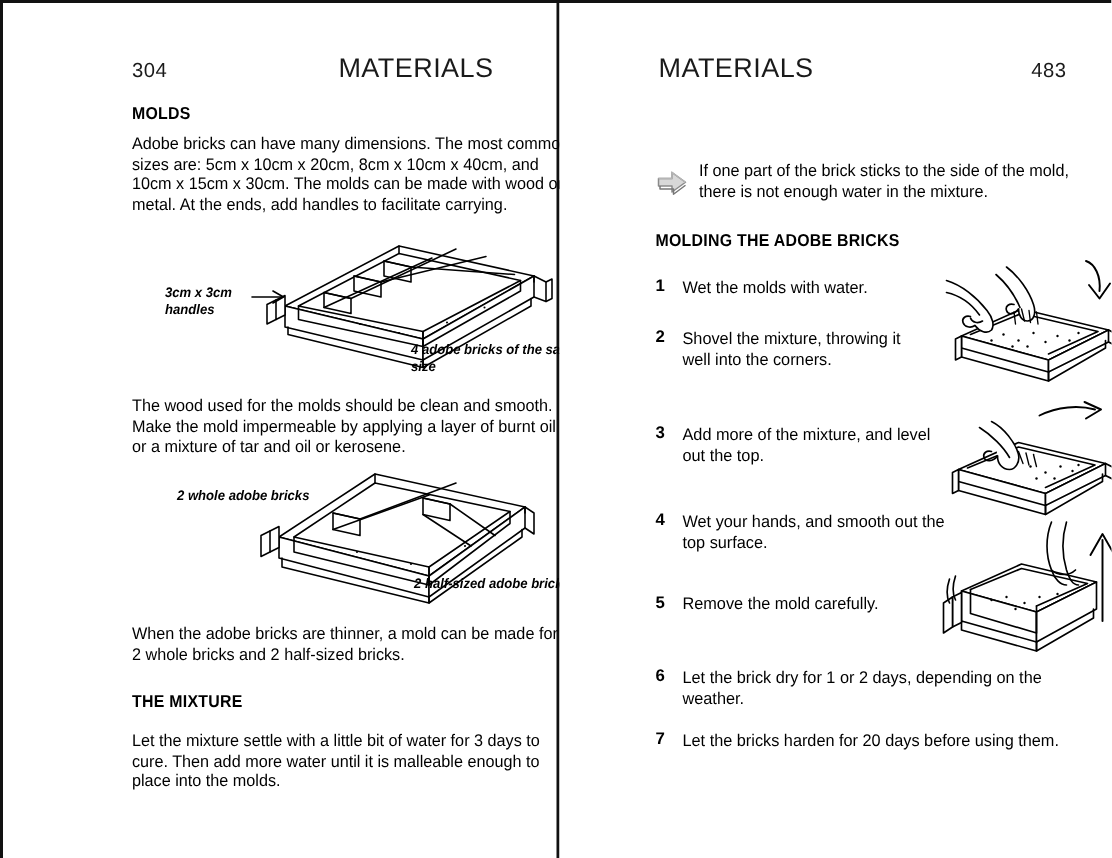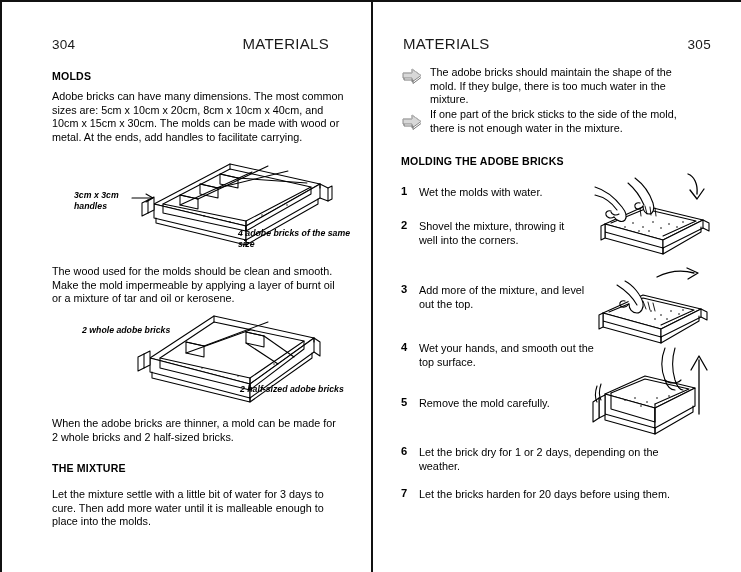--- a/index.html
+++ b/index.html
@@ -24,20 +24,21 @@
     border-top: 2px solid #111111;
     border-left: 2px solid #111111;
     background: #ffffff;
     display: flex;
   }
   .page {
     position: relative;
     height: 100%;
     box-sizing: border-box;
     background: #ffffff;
+    padding-left: 36px;
   }
   .page.left {
     width: 372px;
     border-right: 2px solid #111111;
   }
   .page.right {
     width: 369px;
   }
   .page-inner {
     position: relative;
@@ -53,21 +54,21 @@
     right: 42px;
     display: flex;
     justify-content: space-between;
     align-items: baseline;
     font-size: 13.5px;
     letter-spacing: 0.3px;
     color: #1a1a1a;
   }
   .right .runhead { left: 30px; right: 30px; }
   .runhead .folio { font-size: 13.5px; }
-  .runhead .booktitle { font-size: 15px; }
+  .runhead .booktitle { font-size: 18px; }
 
   
   .sect-head {
     position: absolute;
     font-size: 11.5px;
     font-weight: bold;
     letter-spacing: 0.2px;
     transform: scaleX(0.92);
     transform-origin: left center;
     color: #000;
@@ -266,33 +267,23 @@
       <div class="body-copy" style="left:50px; top:486px; width:302px;">Let the mixture settle with a little bit of water for 3 days to cure. Then add more water until it is malleable enough to place into the molds.</div>
 
     </div>
   </div>
 
   <div class="page right">
     <div class="page-inner">
 
       <div class="runhead">
         <span class="booktitle">MATERIALS</span>
-        <span class="folio">305</span>
-      </div>
-
-      <div class="callout" style="left:28px; top:64px; width:305px;">
-        <span class="bullet-icon">
-          <svg width="22" height="18" viewBox="0 0 22 18">
-            <path d="M2 6 L11 6 L11 2 L20 8.5 L11 15 L11 11 L2 11 Z" fill="#d8d8d8" stroke="#8a8a8a" stroke-width="1" stroke-linejoin="round"></path>
-            <path d="M3 11 L3 13 L12 13 L12 16.5 L20 10.5" fill="none" stroke="#777" stroke-width="1" stroke-linejoin="round"></path>
-            <path d="M2 6 L11 6 L11 2 L20 8.5" fill="none" stroke="#b5b5b5" stroke-width="1"></path>
-          </svg>
-        </span>
-        <span class="callout-text">The adobe bricks should maintain the shape of the mold. If they bulge, there is too much water in the mixture.</span>
-      </div>
+        <span class="folio">483</span>
+      </div>
+
 
       <div class="callout" style="left:28px; top:106px; width:305px;align-items:center;">
         <span class="bullet-icon">
           <svg width="22" height="18" viewBox="0 0 22 18">
             <path d="M2 6 L11 6 L11 2 L20 8.5 L11 15 L11 11 L2 11 Z" fill="#d8d8d8" stroke="#8a8a8a" stroke-width="1" stroke-linejoin="round"></path>
             <path d="M3 11 L3 13 L12 13 L12 16.5 L20 10.5" fill="none" stroke="#777" stroke-width="1" stroke-linejoin="round"></path>
             <path d="M2 6 L11 6 L11 2 L20 8.5" fill="none" stroke="#b5b5b5" stroke-width="1"></path>
           </svg>
         </span>
         <span class="callout-text">If one part of the brick sticks to the side of the mold, there is not enough water in the mixture.</span>

